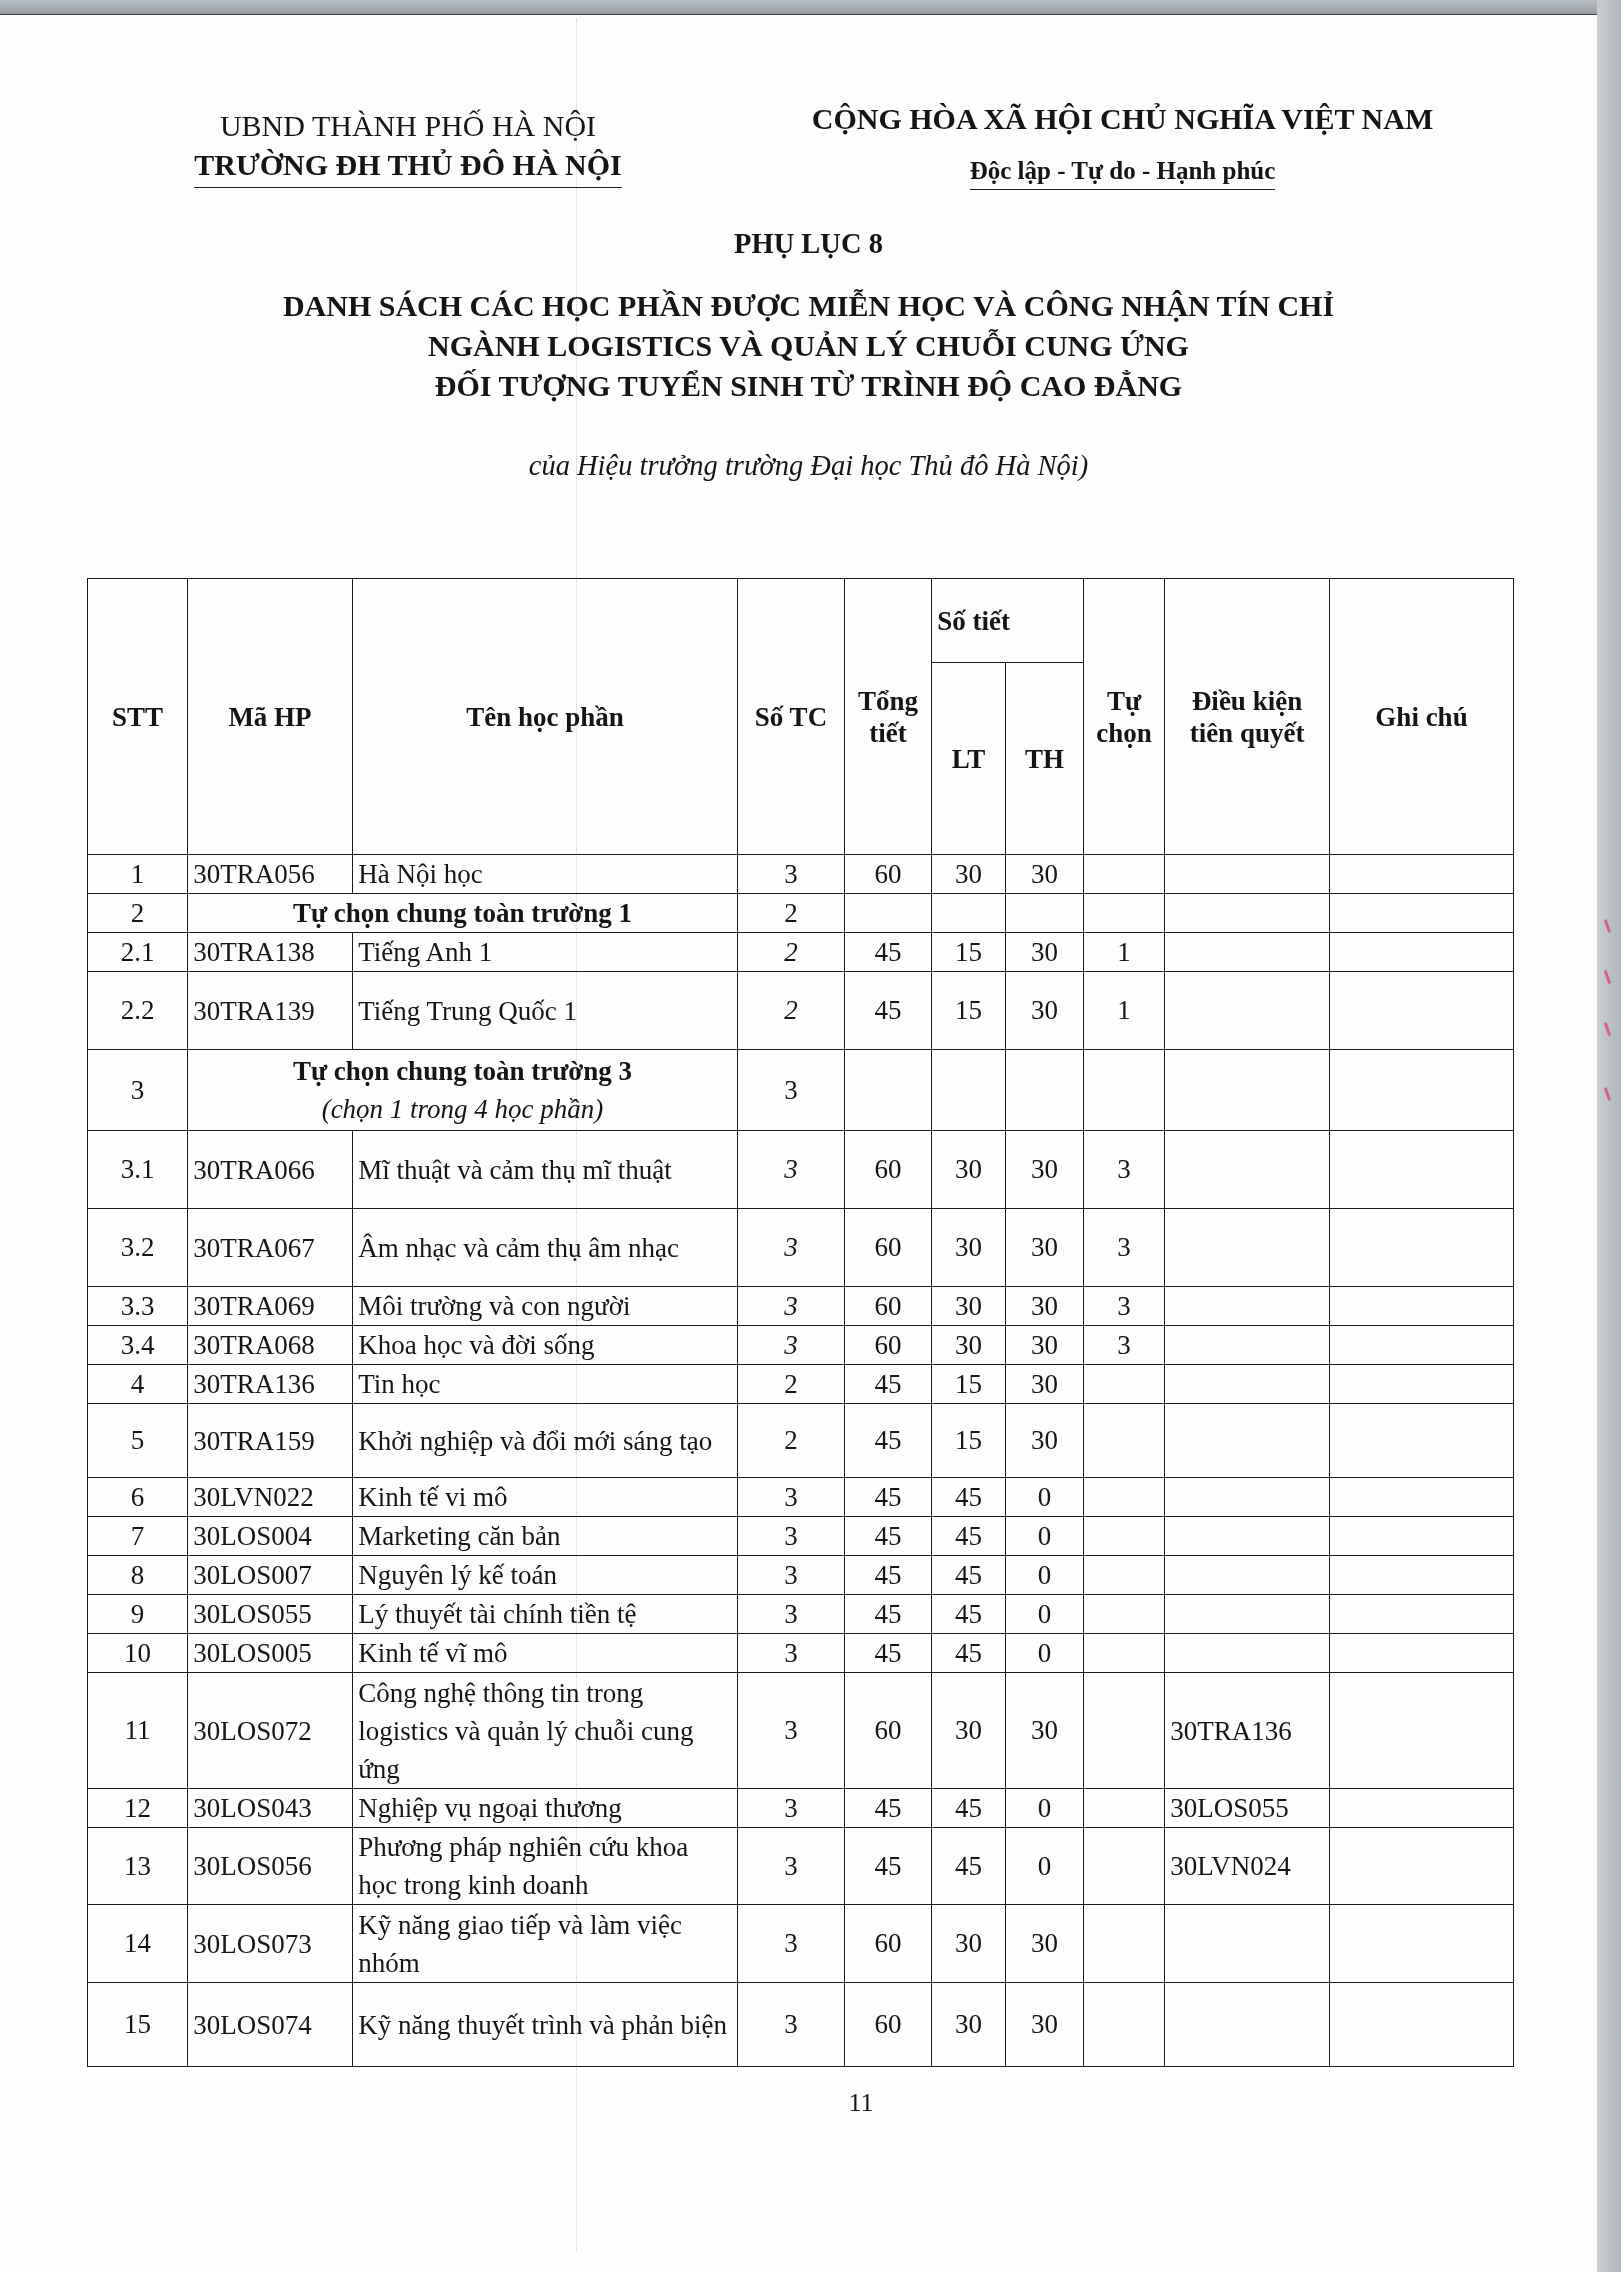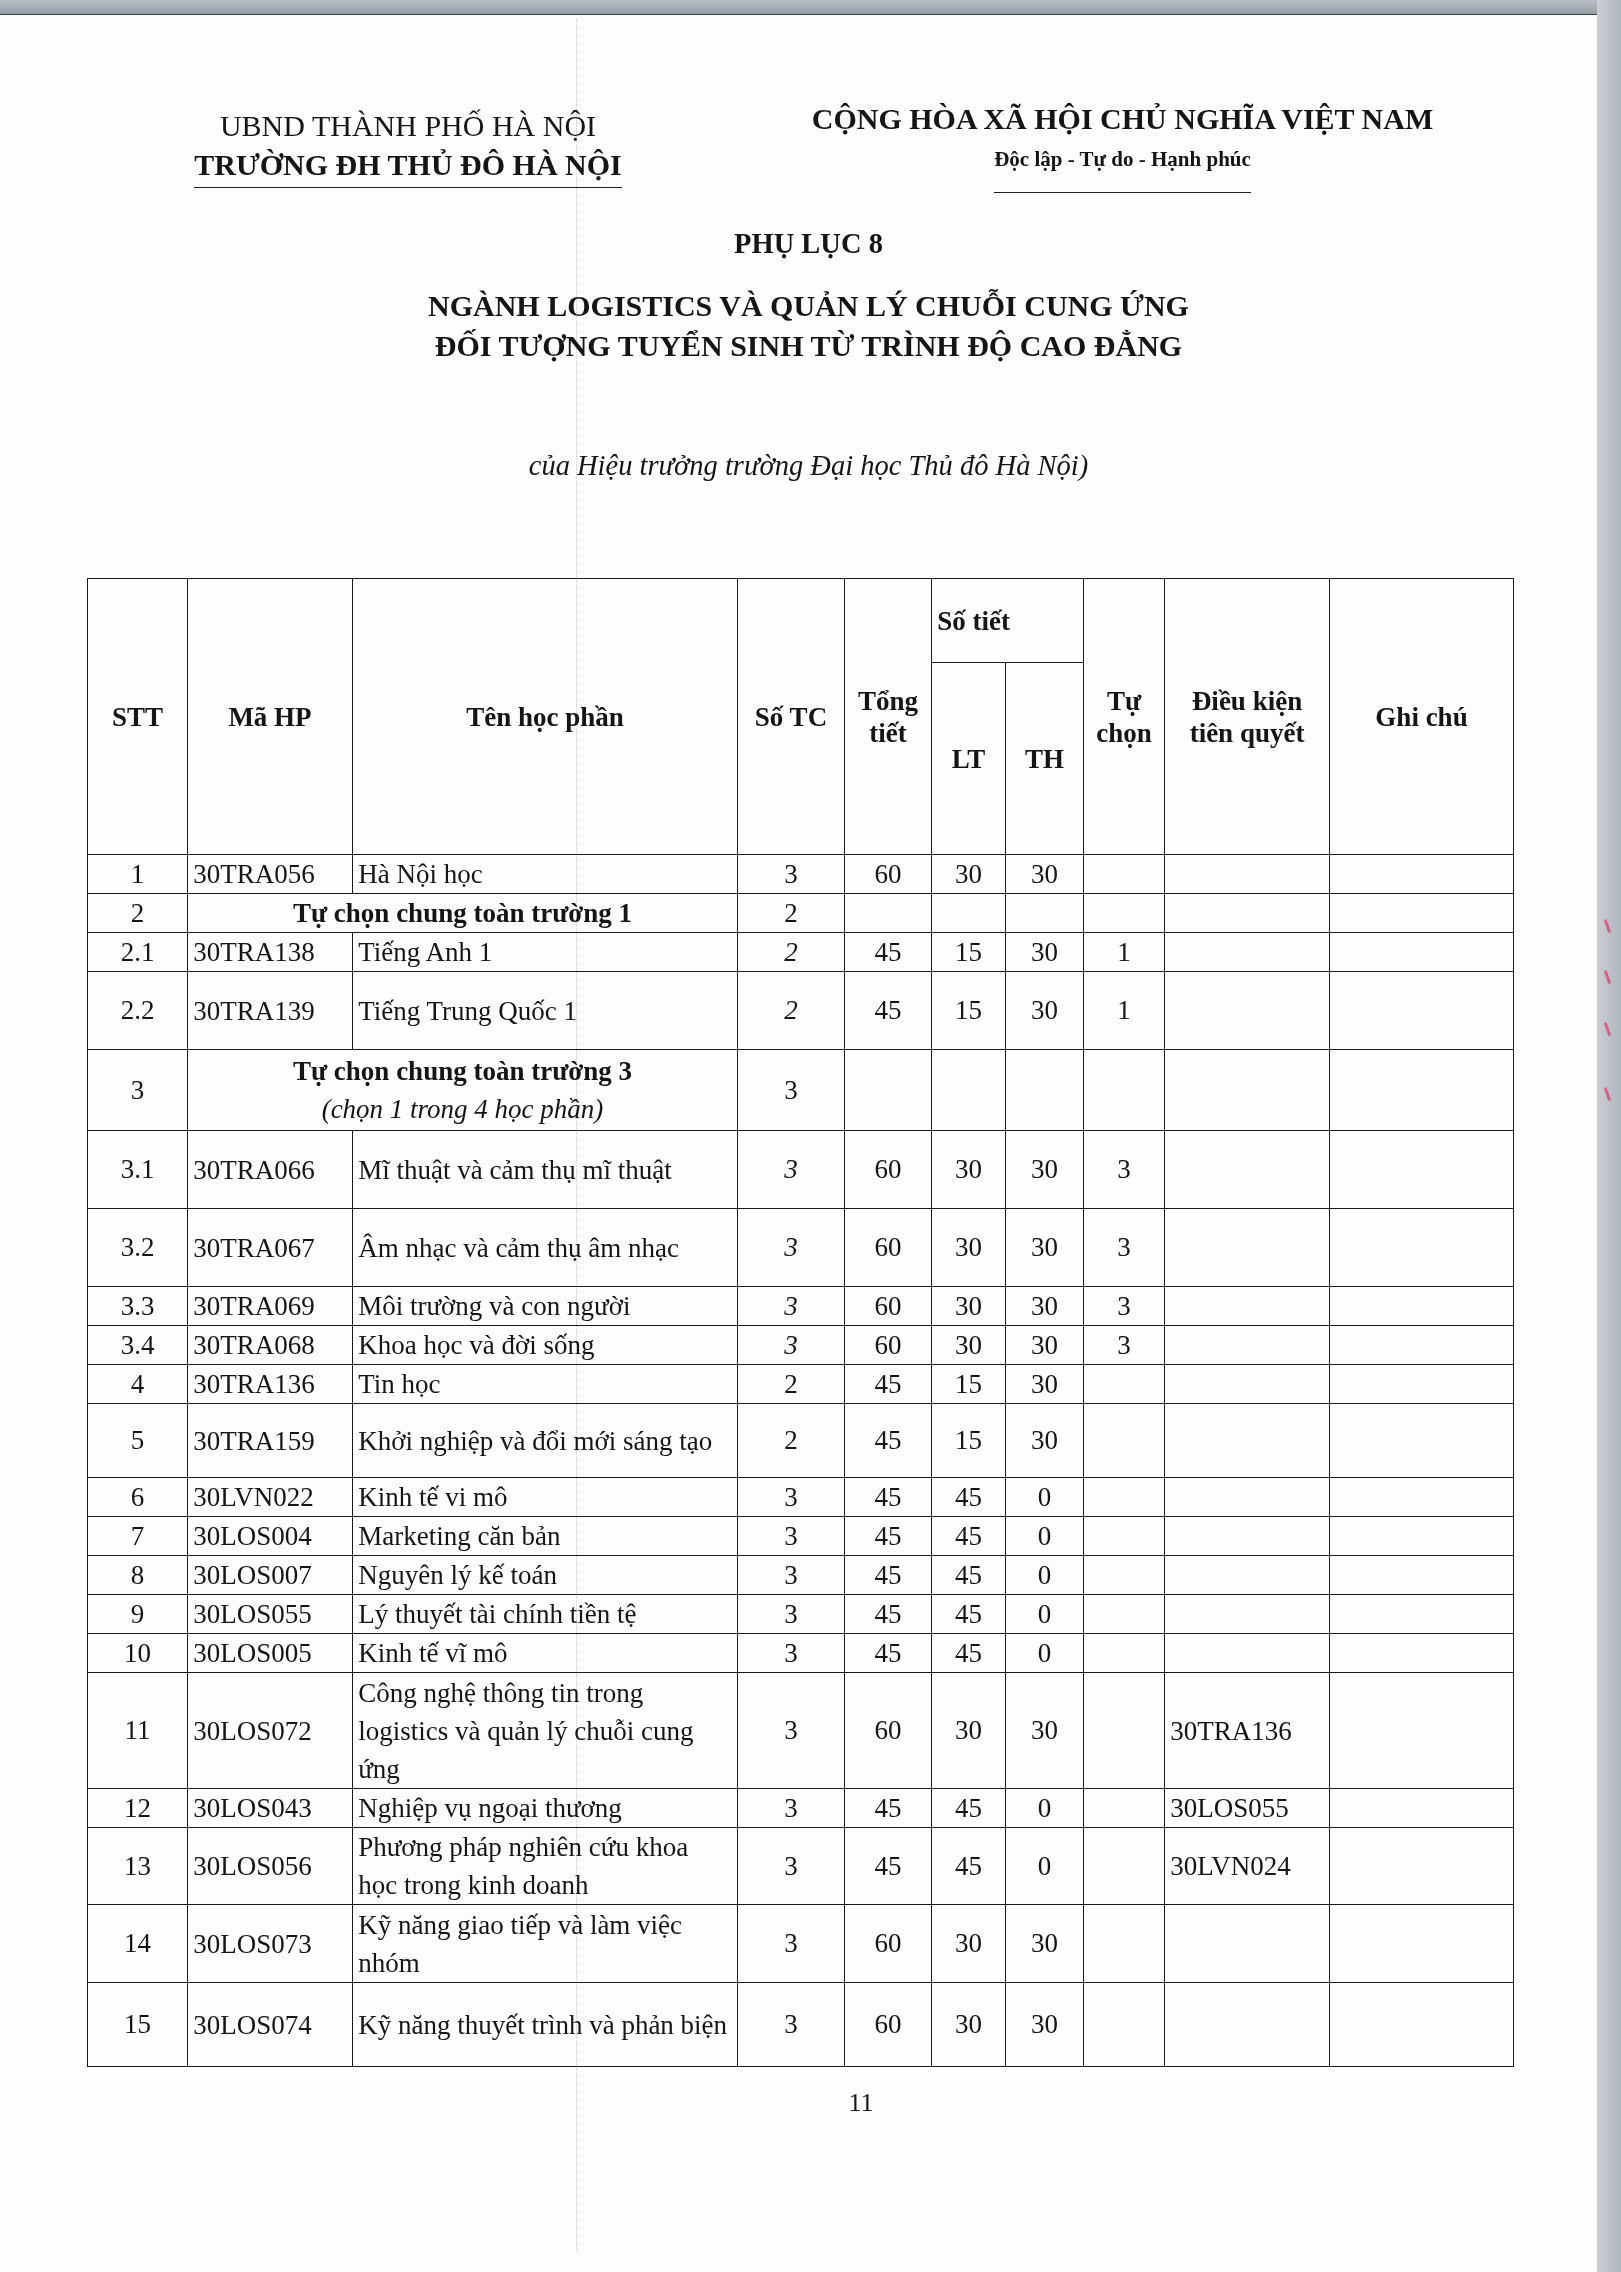--- a/index.html
+++ b/index.html
@@ -22,22 +22,22 @@
     transform: rotate(-20deg); border-radius: 1.3px; opacity: .75; }
   .fold { position: absolute; left: 576px; top: 19.4px; width: 0; height: 2232px;
     border-left: 1.3px dotted rgba(60,60,60,.25); }
 
   .hdr-left { position: absolute; left: 162px; top: 109px; width: 492px; text-align: center; }
   .hdr-left .l1 { font-size: 30px; }
   .hdr-left .l2 { font-size: 30px; font-weight: bold; margin-top: 5.2px; display: inline-block;
     padding-bottom: 5px; border-bottom: 1.9px solid #222; }
   .hdr-right { position: absolute; left: 757px; top: 102px; width: 731px; text-align: center; }
   .hdr-right .r1 { font-size: 30px; font-weight: bold; }
-  .hdr-right .r2 { font-size: 21px; font-weight: bold; margin-top: 11px; display: inline-block;
-    padding-bottom: 20px; border-bottom: 1.9px solid #222; }
+  .hdr-right .r2 { font-size: 25px; font-weight: bold; margin-top: 21px; display: inline-block;
+    padding-bottom: 4px; border-bottom: 1.9px solid #222; }
 
   .titles { position: absolute; left: 194px; top: 228px; width: 1229px; text-align: center; }
   .titles .appendix { font-size: 28.5px; font-weight: bold; margin-bottom: 26px; }
   .titles .t { font-size: 30px; font-weight: bold; line-height: 40px; }
   .issued { position: absolute; left: 194px; top: 446px; width: 1229px; text-align: center;
     font-style: italic; font-size: 28.5px; line-height: 40px; }
   .hand { font-family: "DejaVu Sans", sans-serif; font-style: normal; font-size: 34px;
     color: #2b2f6a; letter-spacing: 1.3px; }
 
   table.courses { position: absolute; left: 87px; top: 578px; width: 1426px;
@@ -69,20 +69,21 @@
   <div class="l1">UBND THÀNH PHỐ HÀ NỘI</div>
   <div class="l2">TRƯỜNG ĐH THỦ ĐÔ HÀ NỘI</div>
 </div>
 <div class="hdr-right">
   <div class="r1">CỘNG HÒA XÃ HỘI CHỦ NGHĨA VIỆT NAM</div>
   <div class="r2">Độc lập - Tự do - Hạnh phúc</div>
 </div>
 
 <div class="titles">
   <div class="appendix">PHỤ LỤC 8</div>
+  <div class="t">DANH SÁCH CÁC HỌC PHẦN ĐƯỢC MIỄN HỌC VÀ CÔNG NHẬN TÍN CHỈ</div>
   <div class="t">NGÀNH LOGISTICS VÀ QUẢN LÝ CHUỖI CUNG ỨNG</div>
   <div class="t">ĐỐI TƯỢNG TUYỂN SINH TỪ TRÌNH ĐỘ CAO ĐẲNG</div>
 </div>
 
 <div class="issued">
   <div>của Hiệu trưởng trường Đại học Thủ đô Hà Nội)</div>
 </div>
 
 <table class="courses">
   <colgroup>

